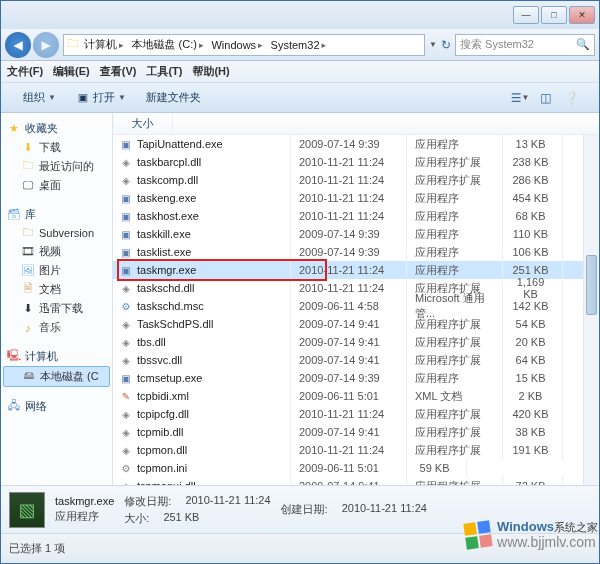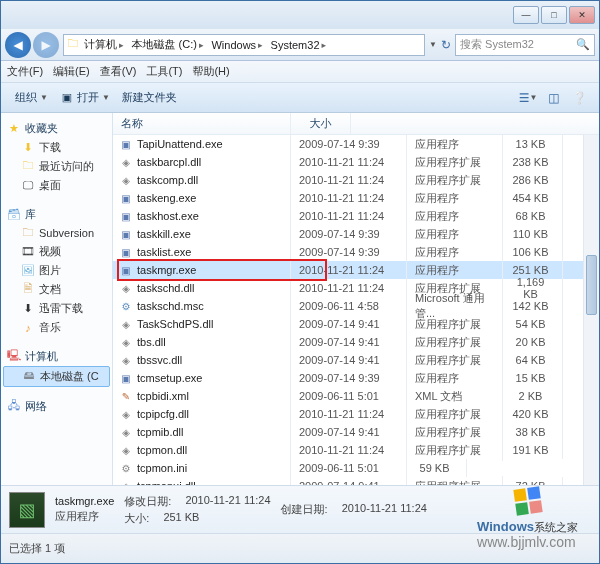--- a/index.html
+++ b/index.html
@@ -16,25 +16,25 @@
 .navbar { height: 32px; background: linear-gradient(to bottom, #f0f5fa, #dce8f4); display: flex; align-items: center; padding: 0 4px; gap: 4px; border-bottom: 1px solid #b0c4de; }
 .nav-arrows { display: flex; gap: 2px; }
 .nav-arrow { width: 26px; height: 26px; border-radius: 13px; background: radial-gradient(circle, #4a90d9, #2d6bb0); display: flex; align-items: center; justify-content: center; color: #fff; font-size: 12px; }
 .nav-arrow.fwd { opacity: 0.5; }
 .breadcrumb { flex: 1; height: 22px; background: #fff; border: 1px solid #a0b8d0; display: flex; align-items: center; padding: 0 2px; font-size: 11px; }
 .bc-item { padding: 0 4px; color: #222; display: flex; align-items: center; gap: 2px; }
 .bc-sep { color: #666; font-size: 9px; }
 .searchbox { width: 140px; height: 22px; background: #fff; border: 1px solid #a0b8d0; display: flex; align-items: center; padding: 0 4px; font-size: 11px; color: #888; gap: 4px; }
 
 
-.menubar { height: 22px; background: linear-gradient(to bottom, #f4f8fc, #e8f0f8); display: flex; align-items: center; padding: 0 6px; gap: 10px; font-size: 11px; border-bottom: 1px solid #d0dce8; }
+.menubar { height: 22px; background: linear-gradient(to bottom, #f4f8fc, #e8f0f8); display: flex; align-items: center; padding: 0 6px; gap: 10px; font-size: 11px; border-bottom: 1px solid #d0dce8; font-weight: bold; }
 .menu-item { color: #333; }
 
 
-.toolbar { height: 30px; background: linear-gradient(to bottom, #e8f2fc, #d4e4f4); display: flex; align-items: center; padding: 0 8px; font-size: 11px; border-bottom: 1px solid #b8cce0; }
+.toolbar { height: 30px; background: linear-gradient(to bottom, #e8f2fc, #d4e4f4); display: flex; align-items: center; padding: 0 16px; gap: 8px; font-size: 11px; border-bottom: 1px solid #b8cce0; }
 .tb-btn { padding: 2px 6px; color: #1a3a5a; display: flex; align-items: center; gap: 3px; }
 .tb-dd { font-size: 8px; color: #555; }
 .tb-right { margin-left: auto; display: flex; gap: 4px; }
 .tb-icon { width: 22px; height: 22px; display: flex; align-items: center; justify-content: center; color: #3a6ea5; font-size: 12px; }
 
 
 .body-area { flex: 1; display: flex; overflow: hidden; }
 
 
 .sidebar { width: 112px; background: #fafcfe; border-right: 1px solid #d8e4f0; overflow-y: auto; font-size: 11px; padding: 6px 2px; }
@@ -82,21 +82,21 @@
 .det-text { display: flex; flex-direction: column; gap: 2px; }
 .det-name { color: #222; }
 .det-meta { display: flex; gap: 14px; color: #666; }
 .det-meta span { color: #444; }
 .det-label { color: #888; }
 
 
 .statusbar { height: 30px; background: linear-gradient(to bottom, #f0f4f8, #e4ecf4); border-top: 1px solid #d0dce8; display: flex; align-items: center; padding: 0 8px; font-size: 11px; color: #444; }
 
 
-.watermark { position: absolute; bottom: 14px; right: 22px; display: flex; align-items: center; gap: 6px; font-size: 11px; pointer-events: none; flex-direction: column; }
+.watermark { position: absolute; bottom: 14px; right: 2px; display: flex; align-items: center; gap: 6px; font-size: 11px; pointer-events: none; }
 .wm-logo { width: 26px; height: 26px; display: grid; grid-template: 1fr 1fr / 1fr 1fr; gap: 2px; transform: rotate(-8deg); }
 .wm-logo span:nth-child(1){ background:#f4b400;} .wm-logo span:nth-child(2){ background:#4285f4;}
 .wm-logo span:nth-child(3){ background:#34a853;} .wm-logo span:nth-child(4){ background:#ea4335; opacity:0.6;}
 .wm-text { display: flex; flex-direction: column; line-height: 1.1; }
 .wm-text .t1 { color: #3a6ea5; font-weight: bold; font-size: 13px; }
 .wm-text .t2 { color: #888; font-size: 14px; }
 .scroll-track { position:absolute; right:0; top:22px; bottom:0; width:16px; background:#f0f4f8; border-left:1px solid #e0e8f0;}
 .scroll-thumb { position:absolute; left:2px; right:2px; top:120px; height:60px; background:linear-gradient(to right,#c8d8e8,#b0c8e0); border:1px solid #90b0d0; border-radius:2px;}
 </style>
 </head>
@@ -234,21 +234,20 @@
       <div class="sb-group">
         <div class="sb-header">
             <span class="sb-icon net-icon">🖧</span>
             <span>网络</span>
           </div>
       </div>
     </div>
 
     <div class="filelist">
       <div class="fl-header">
-        <div class="fl-col col-name">名称</div>
         <div class="fl-col col-size">大小</div>
       </div>
       <div class="fl-rows" id="fl-rows">
           <div class="fl-row">
             <div class="fl-col col-name">
               <span class="file-icon exe-icon">▣</span>
               <span>TapiUnattend.exe</span>
             </div>
             <div class="fl-col col-date">2009-07-14 9:39</div>
             <div class="fl-col col-type">应用程序</div>

